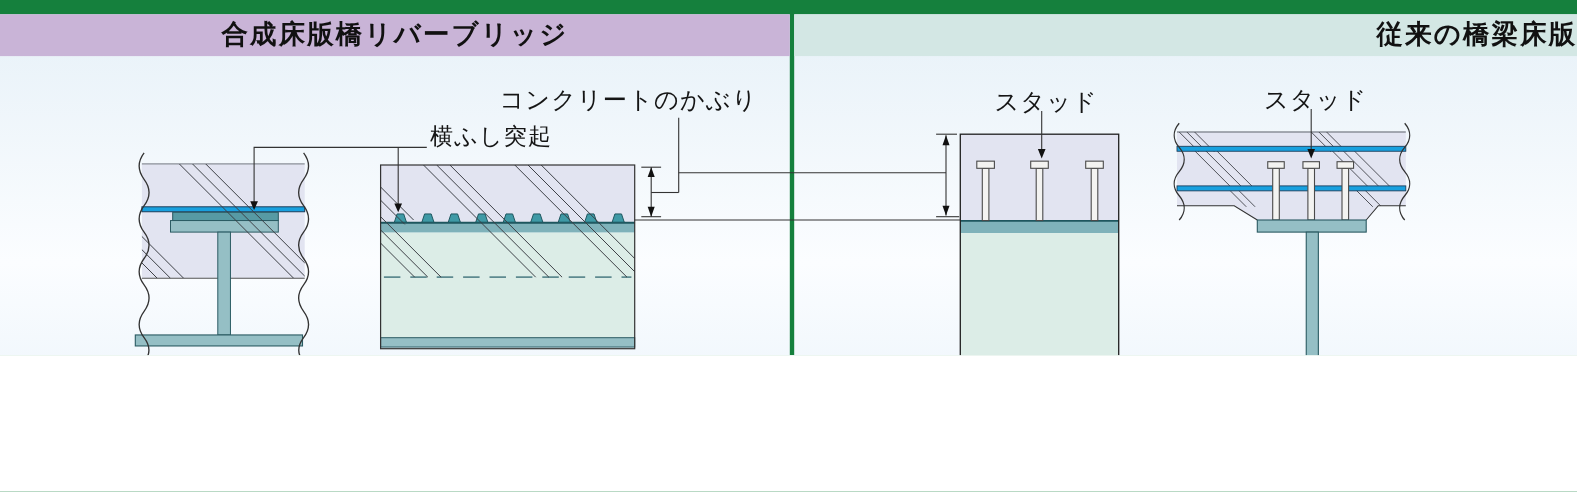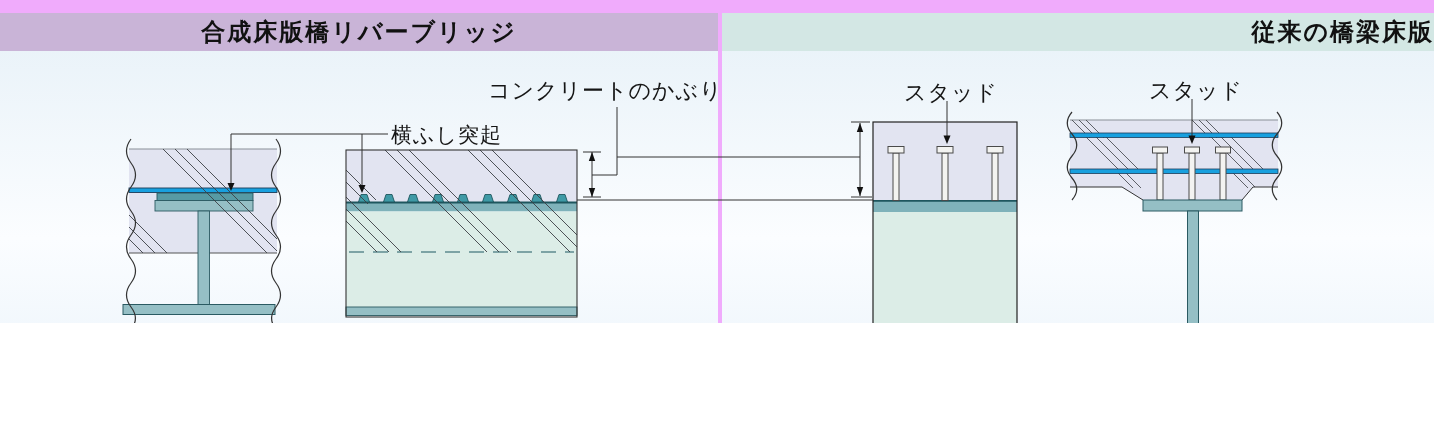--- a/index.html
+++ b/index.html
@@ -12,41 +12,41 @@
     --rebar-blue:#18A0DF;
     --header-left-bg:#C9B4D7;
     --header-right-bg:#D3E7E4;
     --panel-top:#E7F1F8;
     --panel-mid:#FBFDFF;
     --panel-bottom:#E8F2FA;
     --line-dark:#333333;
   }
   html,body{margin:0;padding:0;background:#ffffff;}
   .stage{
-    position:relative;width:1434px;height:323px;background:#f0abfc;
+    position:relative;width:1434px;height:323px;background:#15803d;
     font-family:"Liberation Sans","DejaVu Sans",sans-serif;overflow:hidden;
   }
   .panel{
     position:absolute;top:13px;height:410px;
     background:linear-gradient(to bottom,var(--panel-top) 0%,var(--panel-mid) 55%,var(--panel-bottom) 100%);
   }
   .panel-left{left:0;width:718px;}
   .panel-right{left:722px;width:712px;}
   .panel-header{
     position:absolute;top:0;left:0;right:0;height:38px;line-height:38px;
     text-align:center;font-size:24px;font-weight:700;letter-spacing:2px;color:#111;
   }
   .header-left{background:var(--header-left-bg);}
   .header-right{background:var(--header-right-bg);text-align:right;}
   .overlay{position:absolute;left:0;top:0;pointer-events:none;}
   .diagram-label{
     position:absolute;white-space:nowrap;color:#151515;font-size:22px;letter-spacing:1px;
   }
-  .lbl-cover{left:488px;top:76px;}
-  .lbl-rib{left:391px;top:121px;font-size:21px;}
+  .lbl-cover{left:454px;top:76px;}
+  .lbl-rib{left:391px;top:110px;font-size:21px;}
   .lbl-stud-a{left:904px;top:78px;}
   .lbl-stud-b{left:1149px;top:76px;}
 </style>
 </head>
 <body>
 
 <div class="stage">
 
   <section class="panel panel-left">
     <div class="panel-header header-left">合成床版橋リバーブリッジ</div>

